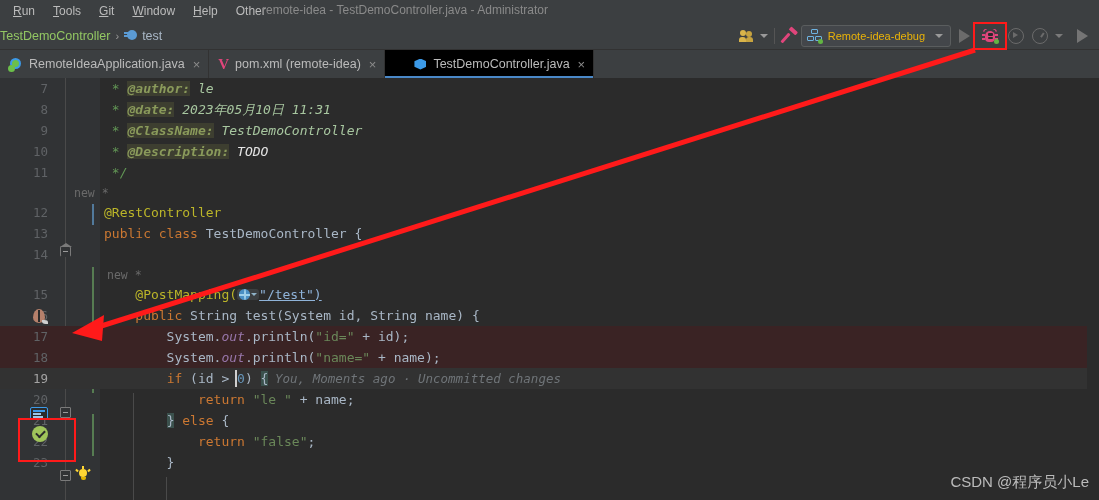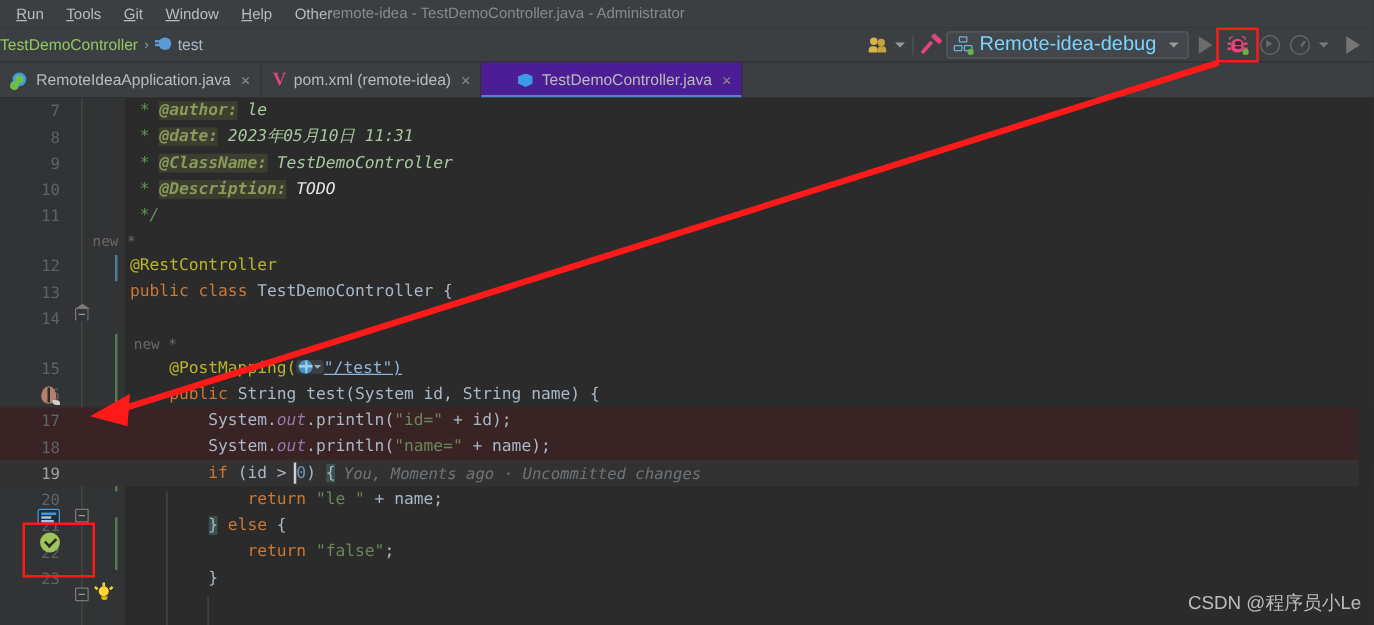--- a/index.html
+++ b/index.html
@@ -76,21 +76,21 @@
   .hammer .hn {
     position:absolute; left:3px; top:5px; width:3px; height:12px; background:#e0457b;
     transform: rotate(42deg); border-radius:1px;
   }
 
   .runcfg {
     display:flex; align-items:center; gap:6px; height:22px;
     border:1px solid #5a5d5e; border-radius:3px; background:#43464a;
     padding: 0 7px 0 5px; margin-left: 2px;
   }
-  .runcfg-label { font-size:16px; color:#7dd3fc; white-space:nowrap; }
+  .runcfg-label { font-size:11px; color:#eab308; white-space:nowrap; }
   .cfg-ico { position:relative; width:15px; height:14px; }
   .cfg-ico .sq {
     position:absolute; width:7px; height:5px; border:1.4px solid #6eb3e0; border-radius:1px; background:transparent;
   }
   .cfg-ico .sq.a { left:4px; top:0px; }
   .cfg-ico .sq.b { left:0px; top:7px; }
   .cfg-ico .sq.c { left:8px; top:7px; }
   .cfg-ico .dot { position:absolute; right:-1px; bottom:-1px; width:5px;height:5px;border-radius:50%;background:#62b543; }
 
   .play-tri {
@@ -125,21 +125,21 @@
 
   .gauge-ico{position:relative;width:16px;height:16px;border:1.6px solid #6b6b6b;border-radius:50%;}
   .gauge-ico::after{content:"";position:absolute;left:6.5px;top:3px;width:1.6px;height:5px;background:#6b6b6b;transform-origin:bottom;transform:rotate(35deg);}
 
   
   .tabs { height: 28px; background: #3c3f41; display: flex; align-items: stretch; }
   .tab {
     display: flex; align-items: center; gap: 6px; padding: 0 8px 0 9px;
     position: relative; border-right: 1px solid #323232;
   }
-  .tab.active { background: #4c1d95; padding-left: 28px; }
+  .tab.active { background: #000000; padding-left: 28px; }
   .tab.active::after {
     content:""; position:absolute; left:0; right:0; bottom:0; height:2px; background:#4a88c7;
   }
   .tab-label { font-size: 12.5px; color: #bbbbbb; white-space: nowrap; }
   .tab-close { font-size: 13px; color: #8c8c8c; margin-left: 2px; }
 
   .ic-class { position:relative; width:14px;height:14px; }
   .ic-class .c1 { position:absolute;left:1px;top:1px;width:11px;height:11px;border-radius:50%;
      background:#3c9ae8; }
   .ic-class .c2 { position:absolute;left:3px;top:3px;width:7px;height:7px;border-radius:50%;background:#6bbf4a;}

